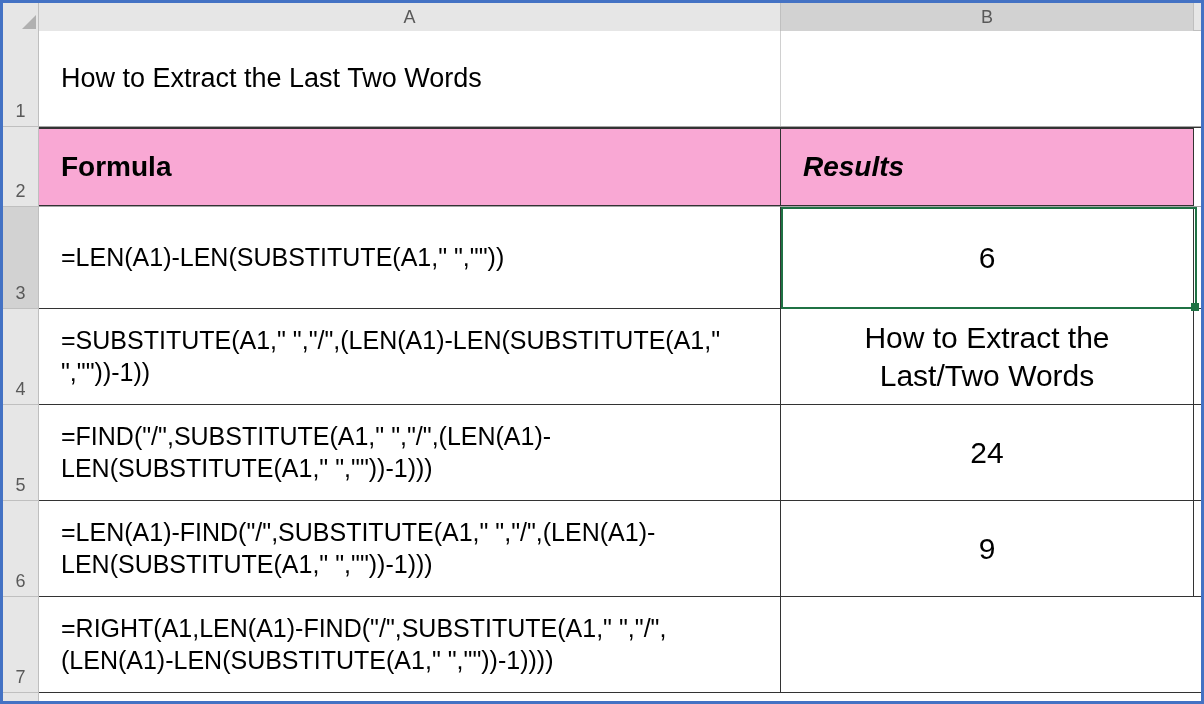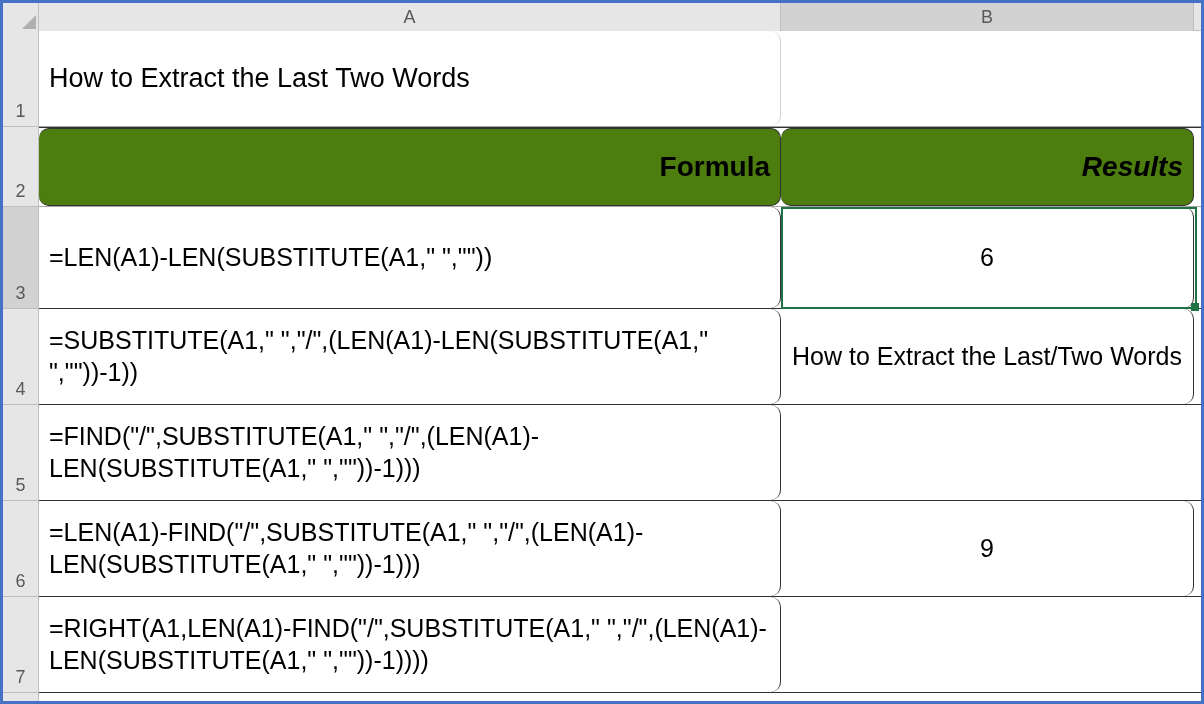--- a/index.html
+++ b/index.html
@@ -77,46 +77,45 @@
   }
   .row {
     display: flex;
     border-bottom: 1px solid #a6a6a6;
   }
   .row.r1 { border-bottom: 1px solid #a6a6a6; }
   .cell {
     border-right: 1px solid #a6a6a6;
     display: flex;
     align-items: center;
-    padding: 6px 10px;
+    padding: 6px 22px;
     font-size: 25px;
     color: #000;
     cursor: cell;
     overflow: hidden;
-    border-radius: 10px;
   }
   .cell.colA { width: 742px; }
   .cell.colB { width: 413px; justify-content: center; text-align: center; }
   .row.hdr-row .cell {
-    background: #4d7c0f;
+    background: #f9a8d4;
     font-weight: bold;
-    justify-content: flex-end;
+    justify-content: flex-start;
     font-size: 28px;
     border-right: 1.5px solid #333;
     border-top: 1.5px solid #333;
     border-bottom: 1.5px solid #333;
   }
   .row.data .cell.colA {
     font-size: 25px;
     justify-content: flex-start;
     line-height: 1.25;
     border-right: 1.5px solid #333;
   }
   .row.data .cell.colB {
-    font-size: 25px;
+    font-size: 30px;
     border-right: 1.5px solid #333;
     line-height: 1.25;
     text-align: center;
   }
   .row.data { border-bottom: 1.5px solid #333; }
   .row.r1 .cell { font-size: 27px; }
   
   .h-r1 { height: 96px; }
   .h-r2 { height: 80px; }
   .h-r3 { height: 102px; }
@@ -206,20 +205,23 @@
           </div>
           <div class="cell colB">
             <span>How to Extract the Last/Two Words</span>
           </div>
         </div>
 
         <div class="row data h-r5">
           <div class="cell colA">
             <span class="formula-text ml">=FIND("/",SUBSTITUTE(A1," ","/",(LEN(A1)-LEN(SUBSTITUTE(A1," ",""))-1)))</span>
           </div>
+          <div class="cell colB">
+            <span>24</span>
+          </div>
         </div>
 
         <div class="row data h-r6">
           <div class="cell colA">
             <span class="formula-text ml">=LEN(A1)-FIND("/",SUBSTITUTE(A1," ","/",(LEN(A1)-LEN(SUBSTITUTE(A1," ",""))-1)))</span>
           </div>
           <div class="cell colB">
             <span>9</span>
           </div>
         </div>

